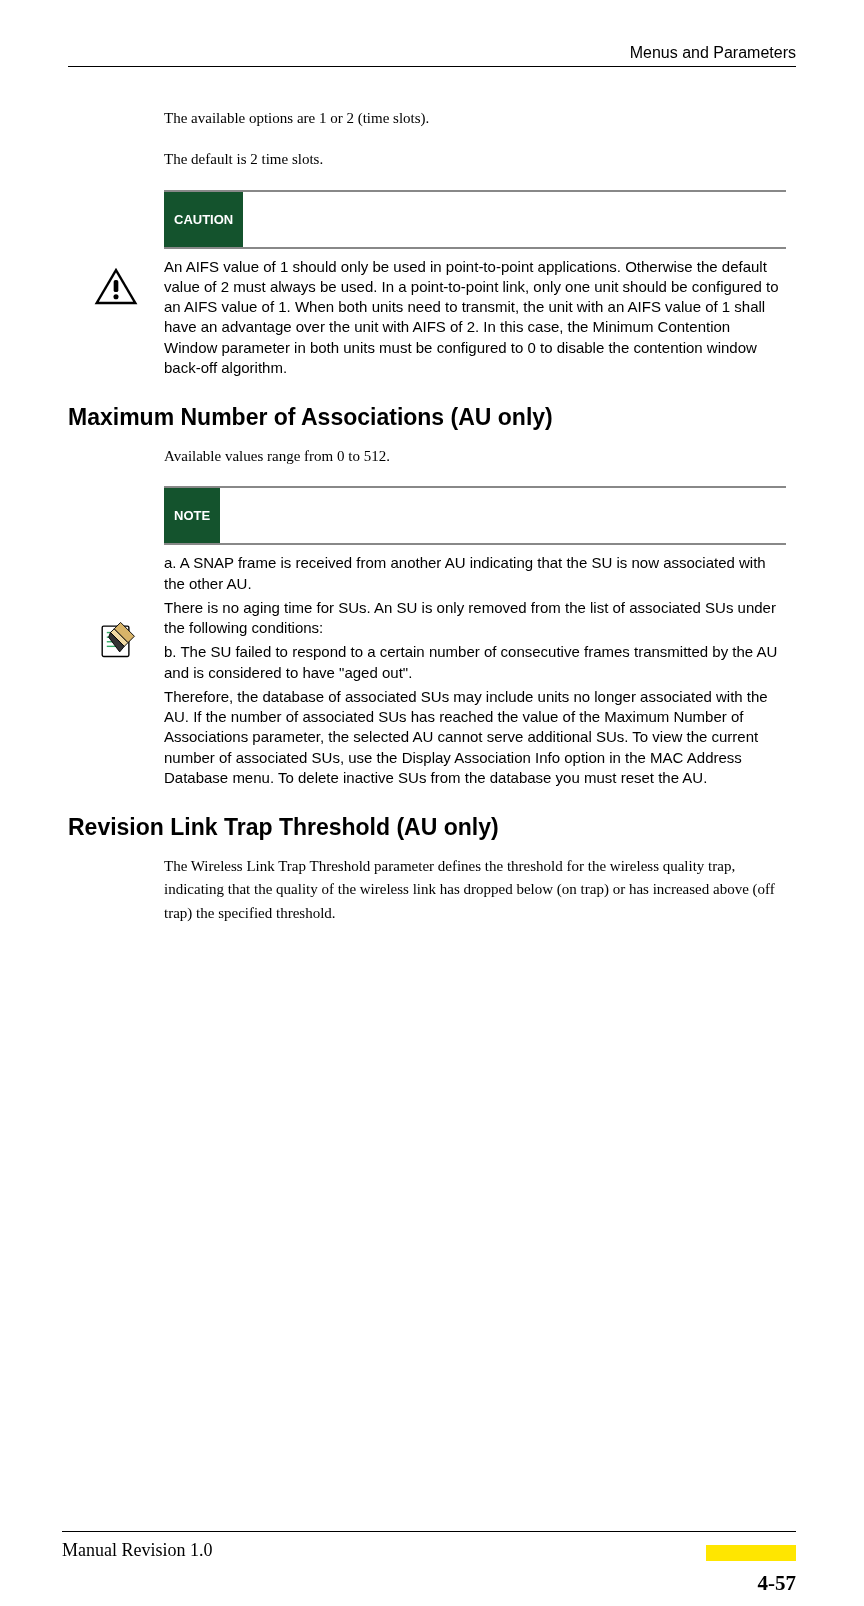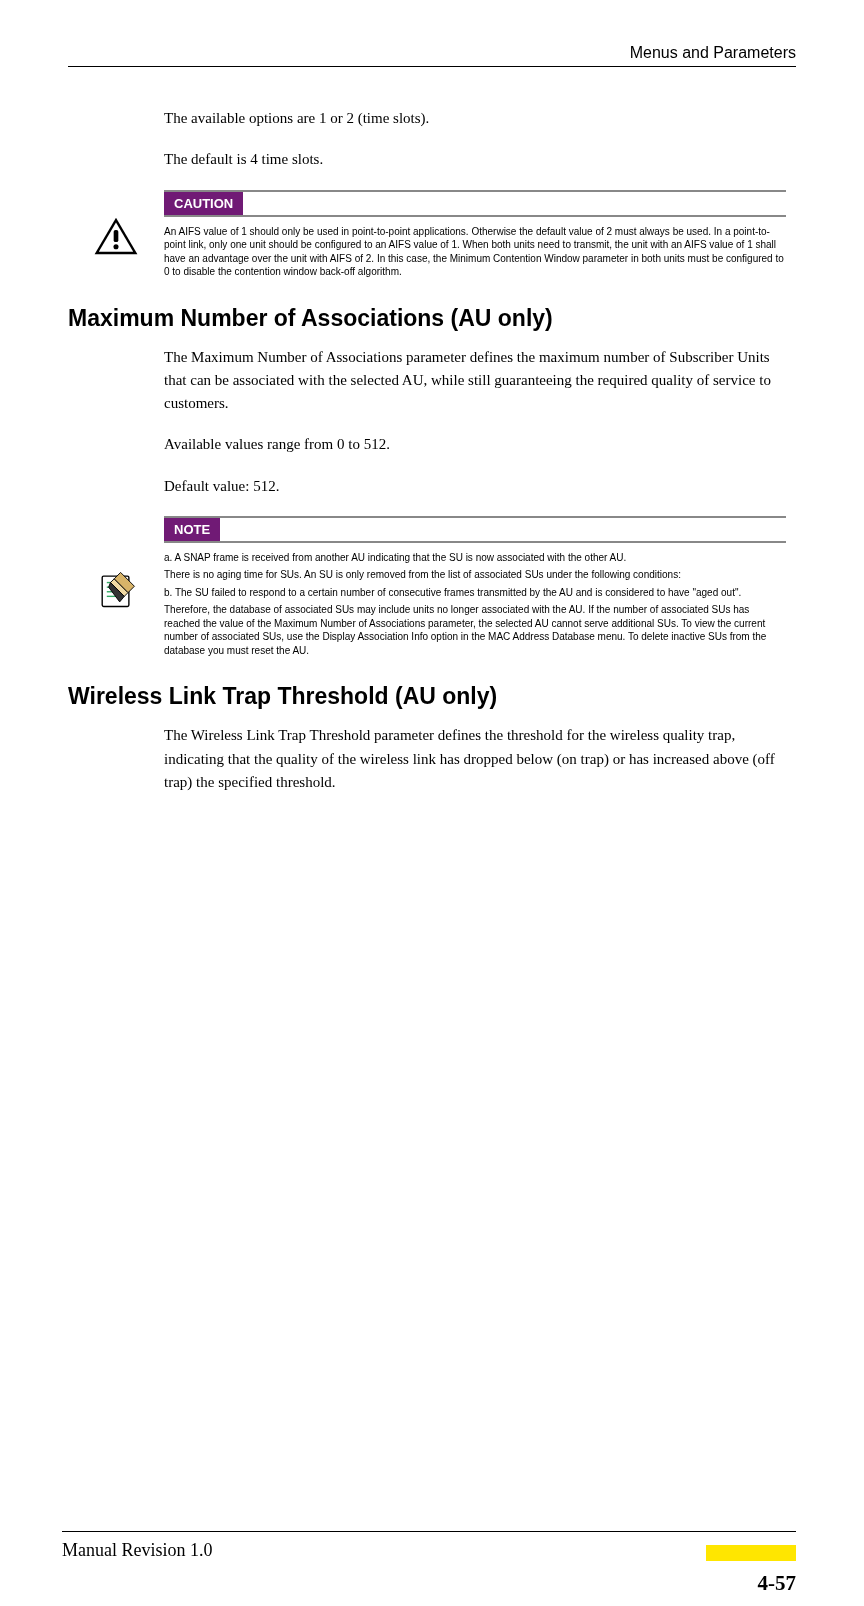--- a/index.html
+++ b/index.html
@@ -57,30 +57,30 @@
     flex: 1 1 auto;
     padding-right: 10px;
   }
   .tag-row {
     border-top: 2px solid #888;
     border-bottom: 2px solid #888;
     margin-bottom: 8px;
   }
   .tag {
     display: inline-block;
-    background: #701a75;
+    background: #14532d;
     color: #fff;
     font-family: Arial, Helvetica, sans-serif;
     font-weight: bold;
     font-size: 13px;
-    padding: 4px 10px;
+    padding: 20px 10px;
   }
   .callout-body {
     font-family: Arial, Helvetica, sans-serif;
-    font-size: 10px;
+    font-size: 15px;
     line-height: 1.35;
   }
   .callout-body p { margin: 0 0 4px 0; }
   .warn-icon {
     width: 48px; height: 40px;
   }
   .note-icon {
     width: 46px; height: 46px;
   }
   .footer {
@@ -116,21 +116,21 @@
 </head>
 <body>
 
 <div class="page">
 
   <div class="header-line">
     <span class="header-text">Menus and Parameters</span>
   </div>
 
   <p class="body-p">The available options are 1 or 2 (time slots).</p>
-  <p class="body-p">The default is 4 time slots.</p>
+  <p class="body-p">The default is 2 time slots.</p>
 
   <div class="callout">
     <div class="icon-col">
       <svg class="warn-icon" viewBox="0 0 100 86">
         <polygon points="50,4 96,82 4,82" fill="#000"></polygon>
         <polygon points="50,14 87,77 13,77" fill="#fff"></polygon>
         <rect x="45" y="30" width="10" height="26" rx="4" fill="#000"></rect>
         <circle cx="50" cy="66" r="5.5" fill="#000"></circle>
       </svg>
     </div>
@@ -138,23 +138,21 @@
       <div class="tag-row">
         <span class="tag">CAUTION</span>
       </div>
       <div class="callout-body">
         <p>An AIFS value of 1 should only be used in point-to-point applications. Otherwise the default value of 2 must always be used. In a point-to-point link, only one unit should be configured to an AIFS value of 1. When both units need to transmit, the unit with an AIFS value of 1 shall have an advantage over the unit with AIFS of 2. In this case, the Minimum Contention Window parameter in both units must be configured to 0 to disable the contention window back-off algorithm.</p>
       </div>
     </div>
   </div>
 
   <h2 class="section">Maximum Number of Associations (AU only)</h2>
-  <p class="body-p">The Maximum Number of Associations parameter defines the maximum number of Subscriber Units that can be associated with the selected AU, while still guaranteeing the required quality of service to customers.</p>
   <p class="body-p">Available values range from 0 to 512.</p>
-  <p class="body-p">Default value: 512.</p>
 
   <div class="callout">
     <div class="icon-col">
       <svg class="note-icon" viewBox="0 0 100 100">
         <rect x="20" y="22" width="58" height="66" rx="3" fill="#fff" stroke="#000" stroke-width="3"></rect>
         <line x1="30" y1="36" x2="66" y2="36" stroke="#3a6" stroke-width="3"></line>
         <line x1="30" y1="46" x2="66" y2="46" stroke="#3a6" stroke-width="3"></line>
         <line x1="30" y1="56" x2="66" y2="56" stroke="#3a6" stroke-width="3"></line>
         <line x1="30" y1="66" x2="54" y2="66" stroke="#3a6" stroke-width="3"></line>
         <polygon points="60,14 90,44 76,58 46,28" fill="#d8b469" stroke="#000" stroke-width="2"></polygon>
@@ -168,21 +166,21 @@
       </div>
       <div class="callout-body">
         <p>a.  A SNAP frame is received from another AU indicating that the SU is now associated with the other AU.</p>
         <p>There is no aging time for SUs. An SU is only removed from the list of associated SUs under the following conditions:</p>
         <p>b.  The SU failed to respond to a certain number of consecutive frames transmitted by the AU and is considered to have "aged out".</p>
         <p>Therefore, the database of associated SUs may include units no longer associated with the AU. If the number of associated SUs has reached the value of the Maximum Number of Associations parameter, the selected AU cannot serve additional SUs. To view the current number of associated SUs, use the Display Association Info option in the MAC Address Database menu. To delete inactive SUs from the database you must reset the AU.</p>
       </div>
     </div>
   </div>
 
-  <h2 class="section">Wireless Link Trap Threshold (AU only)</h2>
+  <h2 class="section">Revision Link Trap Threshold (AU only)</h2>
   <p class="body-p">The Wireless Link Trap Threshold parameter defines the threshold for the wireless quality trap, indicating that the quality of the wireless link has dropped below (on trap) or has increased above (off trap) the specified threshold.</p>
 
   <div class="footer">
     <div class="row1">
       <span class="rev">Manual Revision 1.0</span>
       <div class="yellowbar"></div>
     </div>
     <div class="row2">
       <span class="pageno">4-57</span>
     </div>

